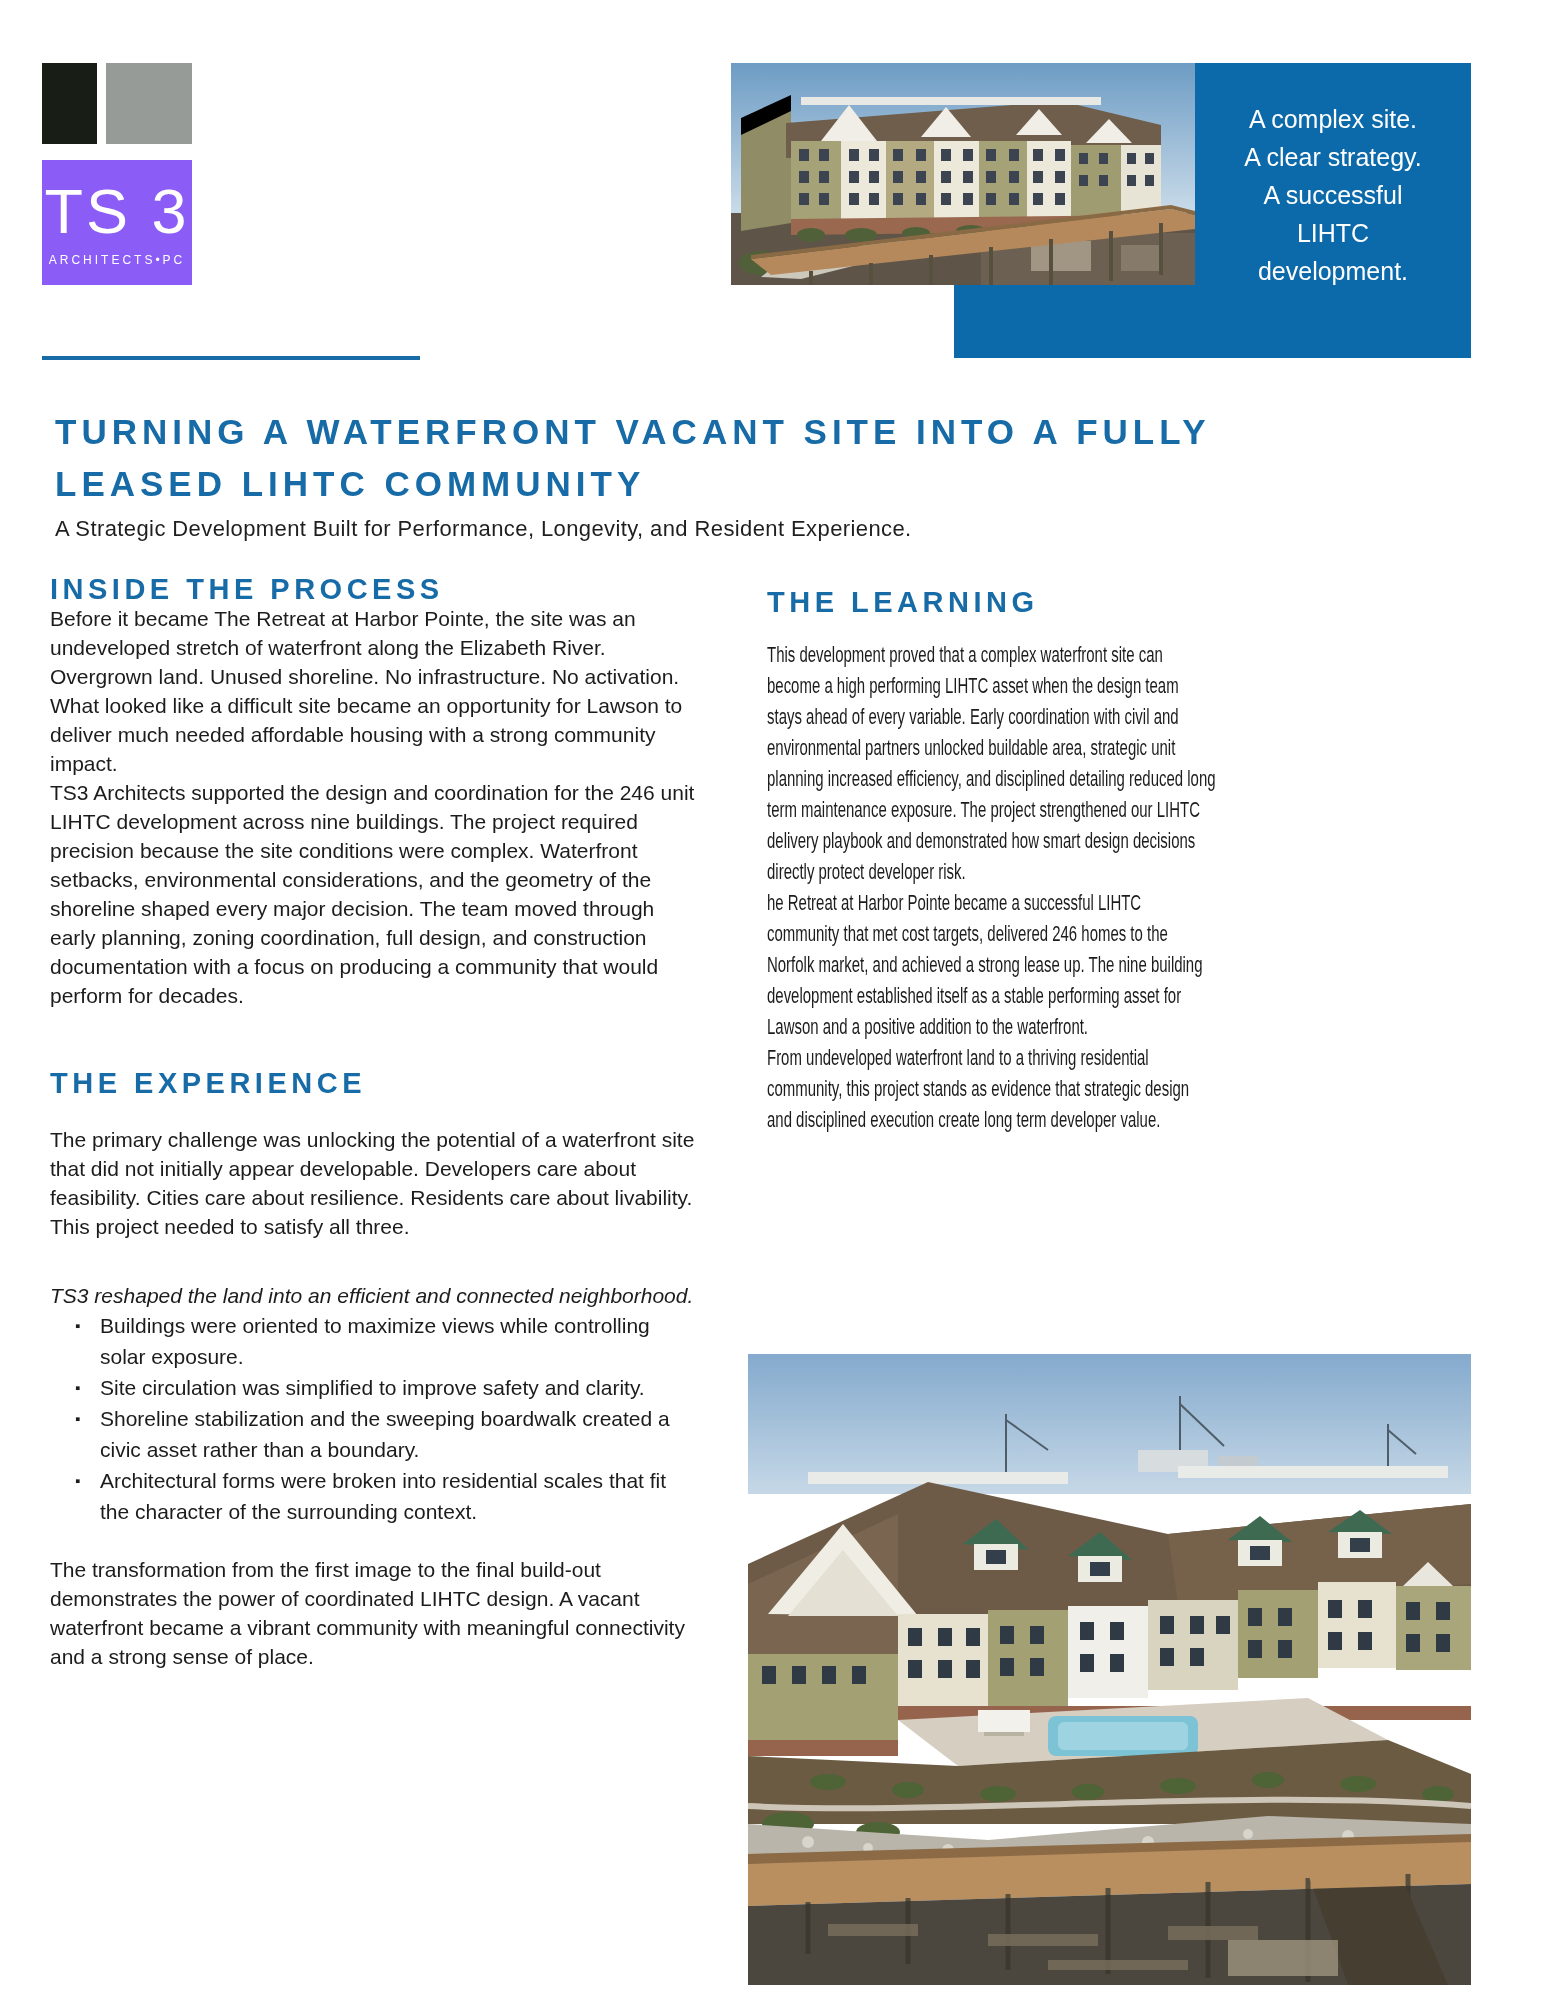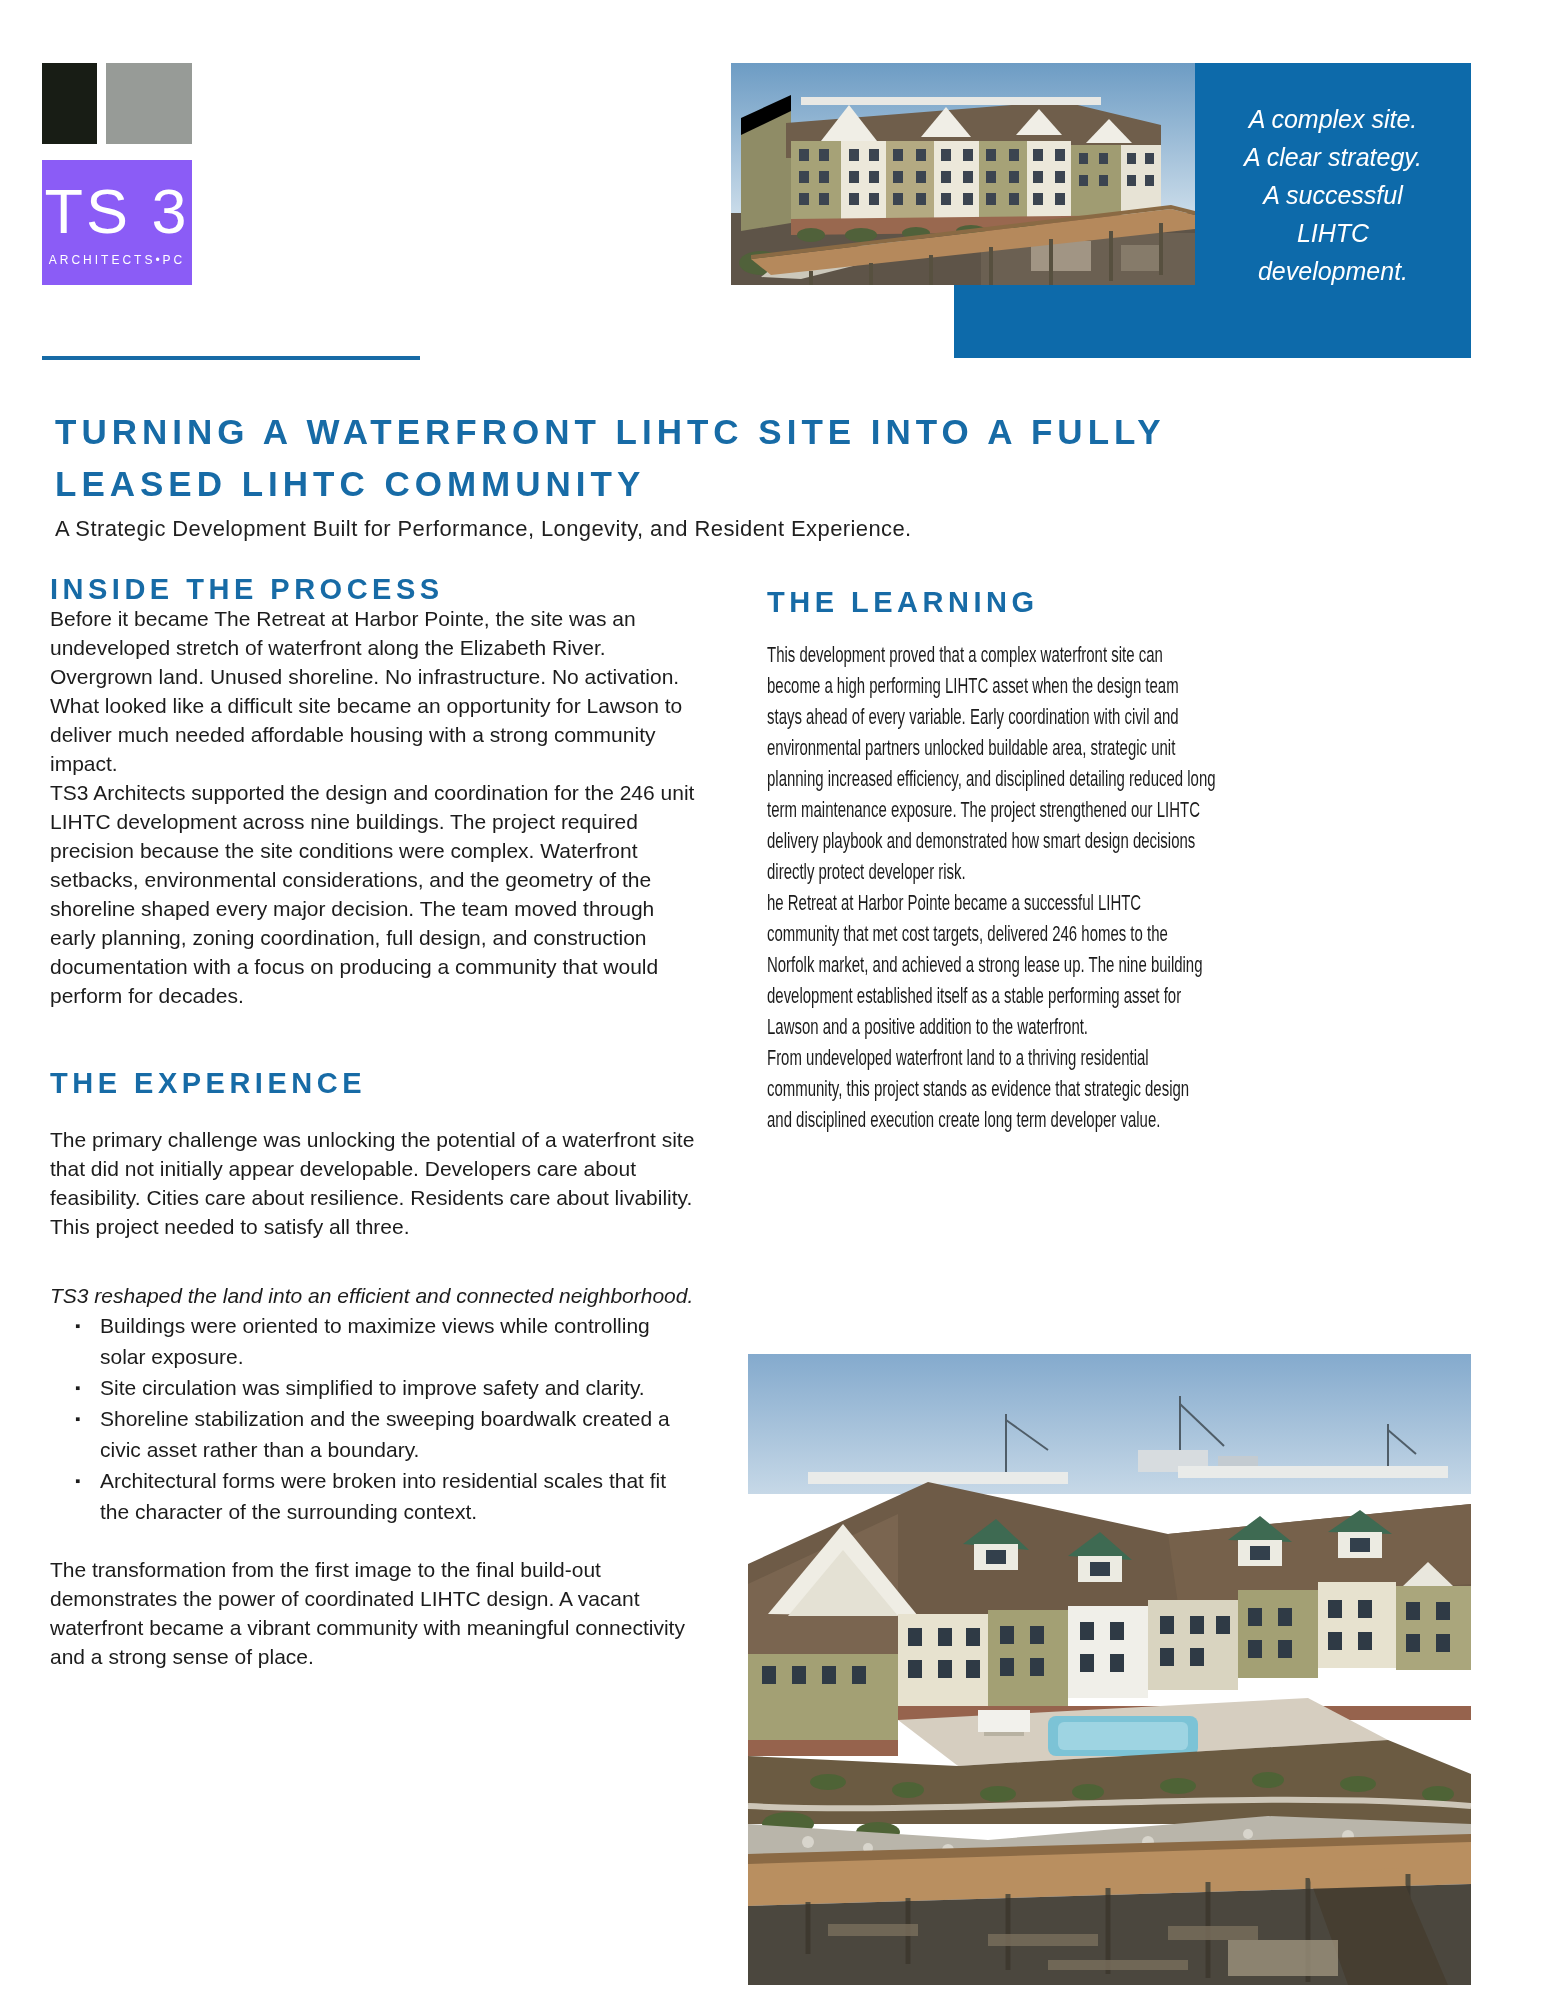--- a/index.html
+++ b/index.html
@@ -14,21 +14,21 @@
   .logo-box{
     position:absolute;left:42px;top:160px;width:150px;height:125px;background:#8b5cf6;
     display:flex;flex-direction:column;align-items:center;justify-content:center;color:#fff;
   }
   .logo-ts3{font-size:63px;font-weight:400;letter-spacing:3px;line-height:1;margin-top:2px;}
   .logo-sub{font-size:12px;letter-spacing:3px;margin-top:10px;white-space:nowrap;}
   
   .blue-panel{position:absolute;left:954px;top:63px;width:517px;height:295px;background:#0d6aaa;}
   .panel-text{
     position:absolute;left:1195px;top:100px;width:276px;color:#ffffff;
-    font-size:25px;line-height:38px;text-align:center;font-style:italic;
+    font-size:25px;line-height:38px;text-align:center;
   }
   .header-photo{position:absolute;left:731px;top:63px;width:464px;height:222px;}
   .header-photo svg{display:block;}
   
   .rule{position:absolute;left:42px;top:356px;width:378px;height:4px;background:#176ba6;}
   .title{
     position:absolute;left:55px;top:406px;width:1380px;
     color:#176ba6;font-weight:bold;font-size:35px;line-height:52px;letter-spacing:5px;
   }
   .title span{display:block;}
@@ -186,21 +186,21 @@
   <div class="panel-text">
     <div>A complex site.</div>
     <div>A clear strategy.</div>
     <div>A successful</div>
     <div>LIHTC</div>
     <div>development.</div>
   </div>
 
   <div class="rule"></div>
   <h1 class="title" style="margin:0;">
-    <span>TURNING A WATERFRONT LIHTC SITE INTO A FULLY</span>
+    <span>TURNING A WATERFRONT VACANT SITE INTO A FULLY</span>
     <span>LEASED LIHTC COMMUNITY</span>
   </h1>
   <div class="subtitle">A Strategic Development Built for Performance, Longevity, and Resident Experience.</div>
 
   <div class="col-left">
     <h2 class="sec h-first">INSIDE THE PROCESS</h2>
     <p>Before it became The Retreat at Harbor Pointe, the site was an undeveloped stretch of waterfront along the Elizabeth River. Overgrown land. Unused shoreline. No infrastructure. No activation. What looked like a difficult site became an opportunity for Lawson to deliver much needed affordable housing with a strong community impact.</p>
     <p>TS3 Architects supported the design and coordination for the 246 unit LIHTC development across nine buildings. The project required precision because the site conditions were complex. Waterfront setbacks, environmental considerations, and the geometry of the shoreline shaped every major decision. The team moved through early planning, zoning coordination, full design, and construction documentation with a focus on producing a community that would perform for decades.</p>
 
     <h2 class="sec h-exp">THE EXPERIENCE</h2>

